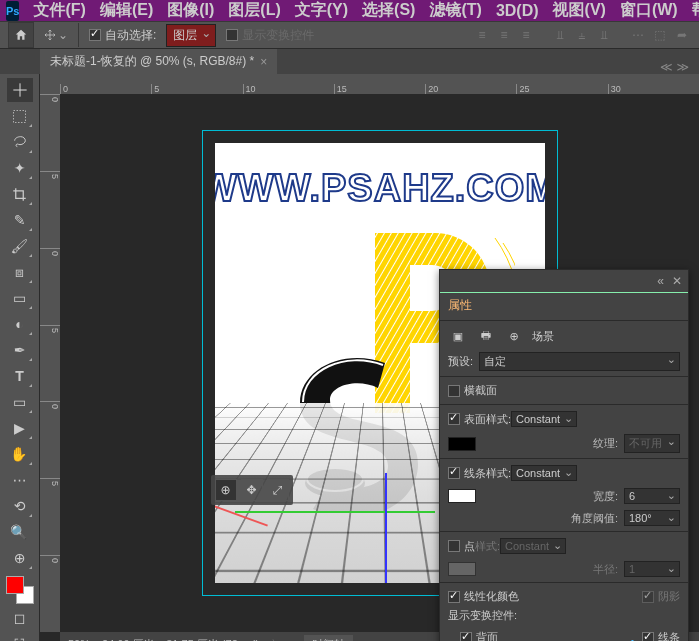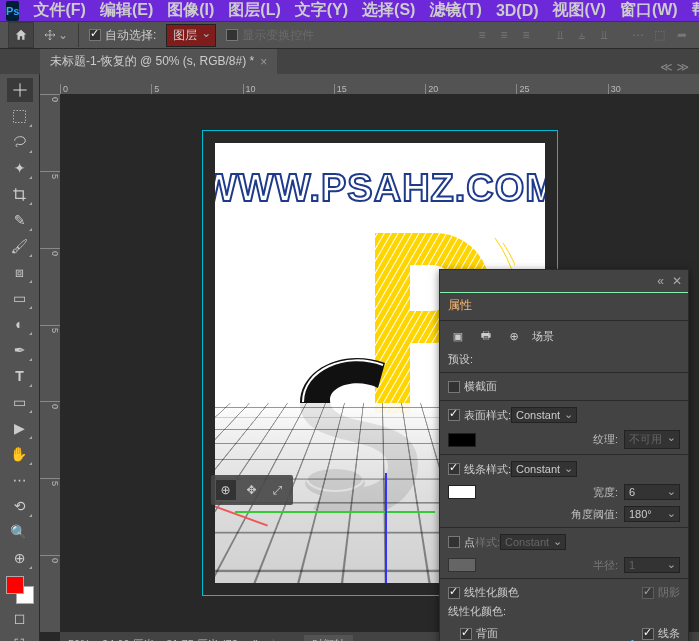--- a/index.html
+++ b/index.html
@@ -1,20 +1,20 @@
 <!DOCTYPE html>
 <html><head>
 <meta charset="utf-8">
 <style>
   * { margin: 0; padding: 0; box-sizing: border-box; font-family: "Microsoft YaHei", sans-serif; }
   body { background: #535353; width: 699px; height: 641px; overflow: hidden; color: #ccc; font-size: 12px; }
   .app { display: flex; flex-direction: column; height: 100%; }
 
   
-  .menubar { display: flex; align-items: center; background: #6d28d9; height: 26px; padding: 0 6px; gap: 14px; border-bottom: 1px solid #383838; }
+  .menubar { display: flex; align-items: center; background: #701a75; height: 26px; padding: 0 6px; gap: 14px; border-bottom: 1px solid #383838; }
   .ps-logo { width: 20px; height: 20px; background: #001e36; color: #31a8ff; display: flex; align-items: center; justify-content: center; font-weight: bold; font-size: 11px; border-radius: 2px; }
   .menubar span.menu-item { color: #ccc; font-size: 16px; cursor: pointer; white-space: nowrap; font-weight: bold; }
   .win-controls { margin-left: auto; display: flex; gap: 18px; color: #aaa; font-size: 14px; }
 
   
   .optionsbar { display: flex; align-items: center; background: #535353; height: 36px; padding: 0 8px; gap: 10px; border-bottom: 1px solid #2a2a2a; }
   .tool-home { width: 26px; height: 26px; background: #434343; display: flex; align-items: center; justify-content: center; border: 1px solid #383838; }
   .tool-move { width: 24px; height: 24px; display: flex; align-items: center; justify-content: center; }
   .divider { width: 1px; height: 24px; background: #383838; }
   .checkbox { width: 12px; height: 12px; background: #333; border: 1px solid #777; display: inline-block; vertical-align: middle; margin-right: 4px; position: relative; }
@@ -299,20 +299,21 @@
         <div class="panel-title">属性</div>
         <div class="hr"></div>
         <div class="panel-row">
           <span class="icon-btn">▣</span>
           <span class="icon-btn">🖶</span>
           <span class="icon-btn">⊕</span>
           <span>场景</span>
         </div>
         <div class="field-row">
           <span>预设:</span>
+          <div class="dropdown full-select">自定</div>
         </div>
         <div class="hr"></div>
         <div class="group-hdr">
           <span class="checkbox"></span>
           <span>横截面</span>
         </div>
         <div class="hr"></div>
 
         <div class="group-hdr">
           <span class="checkbox checked"></span>
@@ -359,21 +360,21 @@
         <div class="hr"></div>
 
         <div class="group-hdr">
           <span class="checkbox checked"></span>
           <span>线性化颜色</span>
           <span style="margin-left:auto"></span>
           <span class="checkbox checked" style="opacity:.5"></span>
           <span style="color:#777">阴影</span>
         </div>
         <div class="field-row" style="padding-top:0">
-          <span>线性化颜色:</span>
+          <span>显示变换控件:</span>
         </div>
         <div class="group-hdr">
           <span style="width:12px"></span>
           <span class="checkbox checked"></span>
           <span>背面</span>
           <span style="margin-left:auto"></span>
           <span class="checkbox checked"></span>
           <span>线条</span>
         </div>
 

